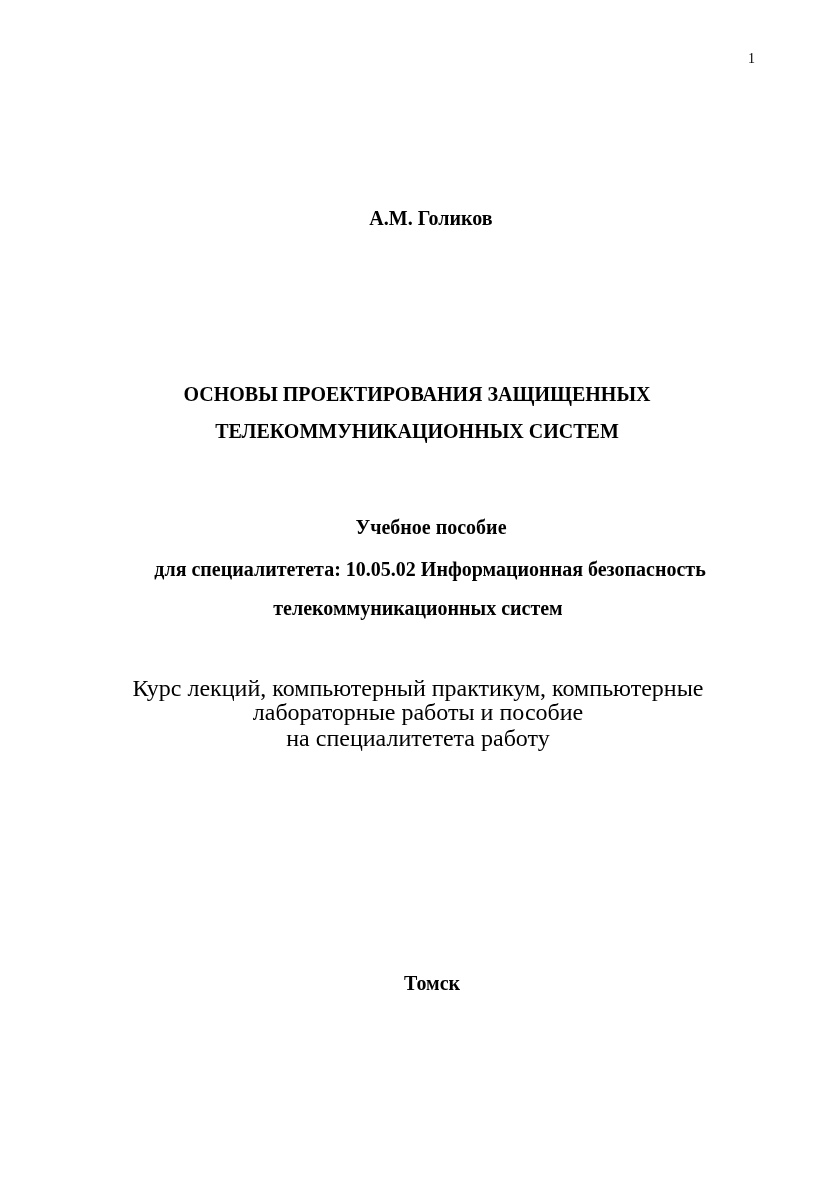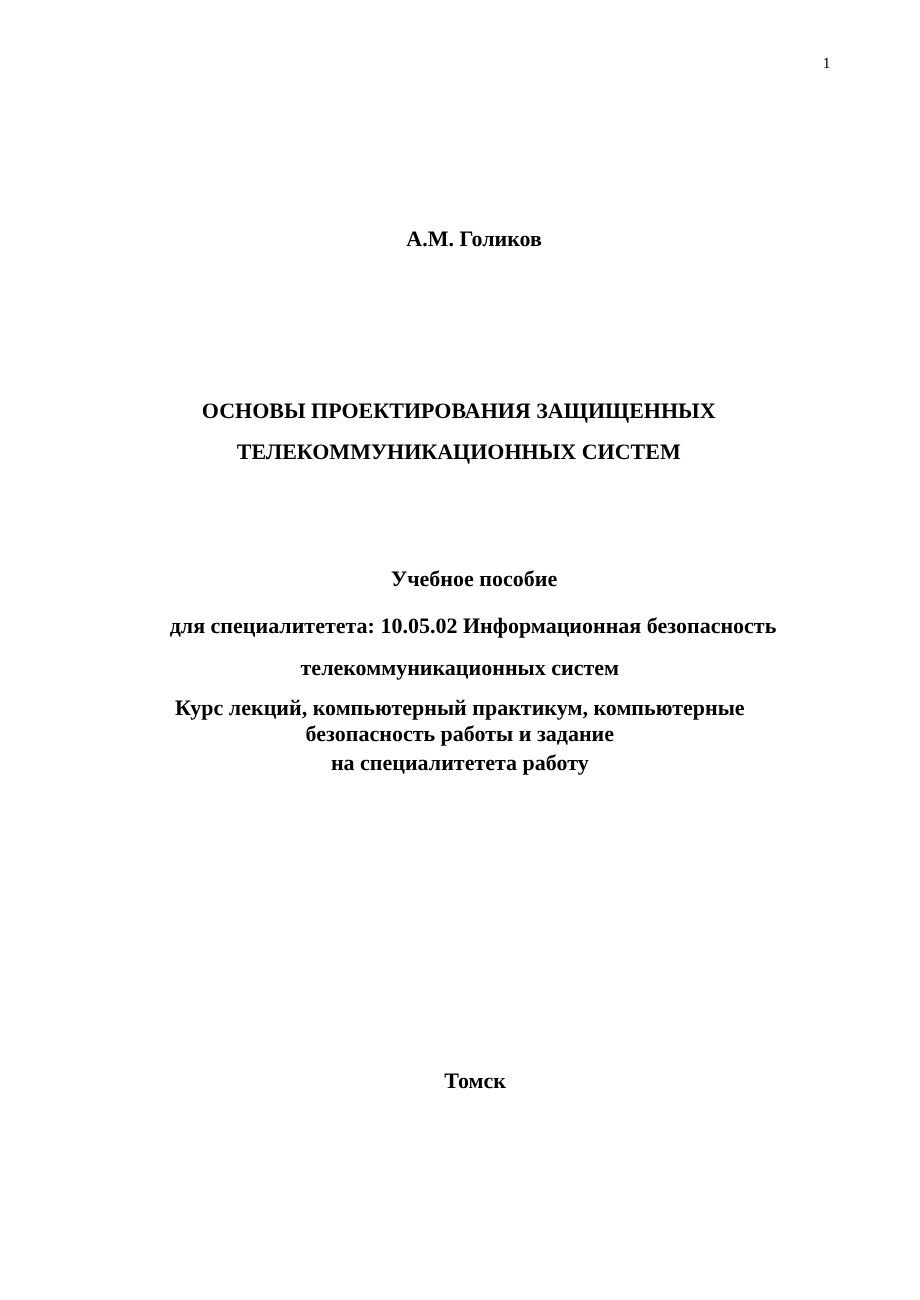--- a/index.html
+++ b/index.html
@@ -33,35 +33,37 @@
       top: 206px;
       font-size: 20px;
       font-weight: bold;
       line-height: 24px;
       left: 13px;
     }
     .title-line {
       font-size: 20px;
       font-weight: bold;
       line-height: 24px;
+      margin-top: 20px;
     }
     .title-1 { top: 362px; left: -1px; }
     .title-2 { top: 399px; left: -1px; }
     .subtitle {
       font-size: 20px;
       font-weight: bold;
       line-height: 24px;
     }
     .sub-1 { top: 515px; left: 13px; }
     .sub-2 { top: 557px; left: 12px; }
     .sub-3 { top: 596px; left: 0px; }
     .desc {
-      font-size: 20px;
-      font-weight: bold;
+      font-size: 24px;
+      font-weight: normal;
       line-height: 24px;
+      margin-top: 44px;
     }
     .desc-1 { top: 632px; left: 0px; }
     .desc-2 { top: 656px; left: 0px; }
     .desc-3 { top: 682px; left: 0px; }
     .city {
       top: 971px;
       font-size: 20px;
       font-weight: bold;
       line-height: 24px;
       left: 14px;
@@ -81,18 +83,18 @@
   </div>
 
   <div>
     <div class="centered subtitle sub-1">Учебное пособие</div>
     <div class="centered subtitle sub-2">для специалитетета: 10.05.02 Информационная безопасность</div>
     <div class="centered subtitle sub-3">телекоммуникационных систем</div>
   </div>
 
   <div>
     <div class="centered desc desc-1">Курс лекций, компьютерный практикум, компьютерные</div>
-    <div class="centered desc desc-2">безопасность работы и задание</div>
+    <div class="centered desc desc-2">лабораторные работы и пособие</div>
     <div class="centered desc desc-3">на специалитетета работу</div>
   </div>
 
   <div class="centered city">Томск</div>
 </div>
 
 </body></html>

